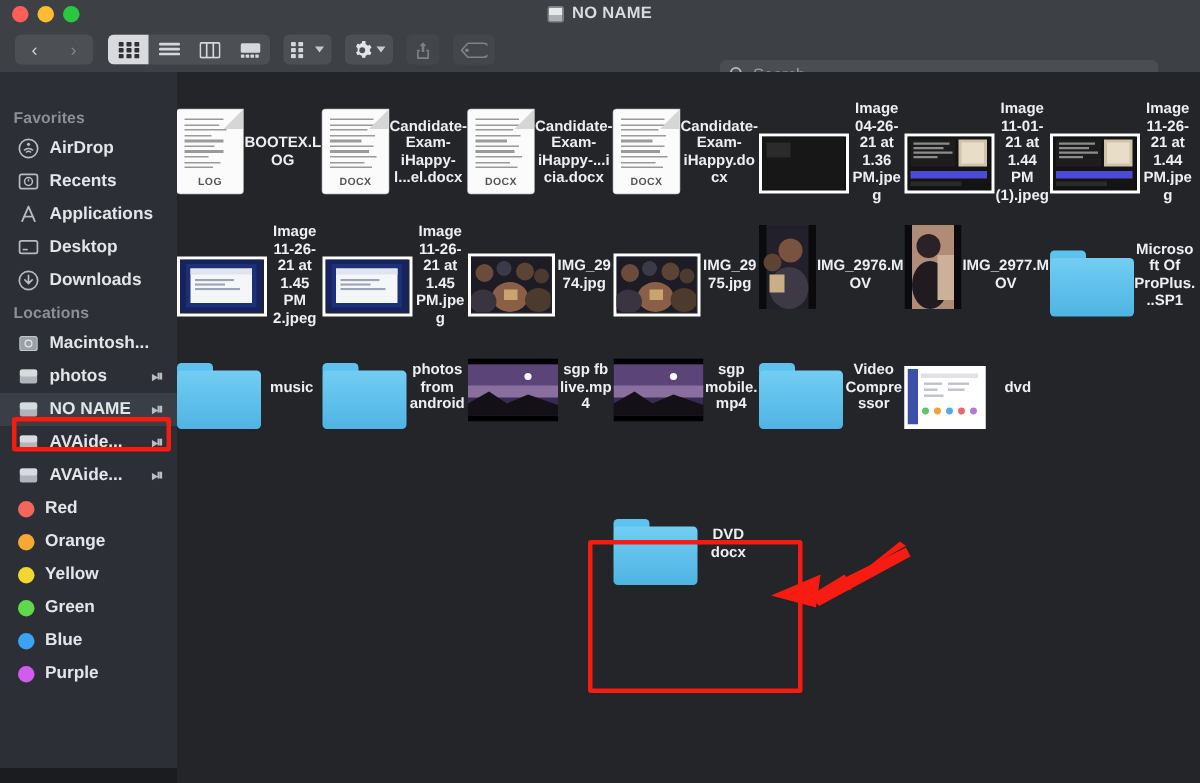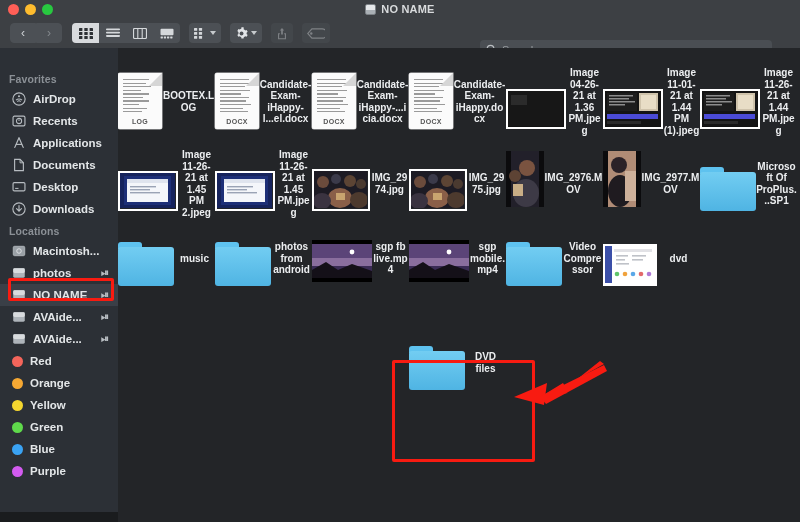--- a/index.html
+++ b/index.html
@@ -295,27 +295,20 @@
     </div>
 
     <div class="sb-item">
       <svg class="sb-ico" viewBox="0 0 16 16">
         <path d="M8 2 L12.8 13 M8 2 L3.2 13" stroke="#b7bcc1" stroke-width="1.4" fill="none" stroke-linecap="round"></path>
         <line x1="4.4" y1="9.6" x2="11.6" y2="9.6" stroke="#b7bcc1" stroke-width="1.3"></line>
       </svg>
       <span class="label">Applications</span>
     </div>
 
-    <div class="sb-item">
-      <svg class="sb-ico" viewBox="0 0 16 16">
-        <path d="M3 1.6h6.2L13 5.4v9H3z" fill="none" stroke="#b7bcc1" stroke-width="1.3"></path>
-        <path d="M9.2 1.6v3.9H13" fill="none" stroke="#b7bcc1" stroke-width="1.1"></path>
-      </svg>
-      <span class="label">Documents</span>
-    </div>
 
     <div class="sb-item">
       <svg class="sb-ico" viewBox="0 0 16 16">
         <rect x="1.2" y="3" width="13.6" height="9.4" rx="1.4" fill="none" stroke="#b7bcc1" stroke-width="1.3"></rect>
         <line x1="3.6" y1="9.6" x2="7.4" y2="9.6" stroke="#b7bcc1" stroke-width="1.2"></line>
       </svg>
       <span class="label">Desktop</span>
     </div>
 
     <div class="sb-item">
@@ -757,21 +750,21 @@
       </div>
 
       <div class="row" style="padding-top:36px; padding-left:291px;">
         <div class="cell-item">
           <div class="thumb">
             <div class="folder">
                 <div class="tab"></div>
                 <div class="body"></div>
               </div>
           </div>
-          <div class="caption">DVD files</div>
+          <div class="caption">DVD docx</div>
         </div>
       </div>
 
     </div>
   </div>
 
   <div class="redbox" style="left:8px; top:278px; width:106px; height:23px;"></div>
 
   <div class="redbox" style="left:392px; top:360px; width:143px; height:102px;"></div>
 

